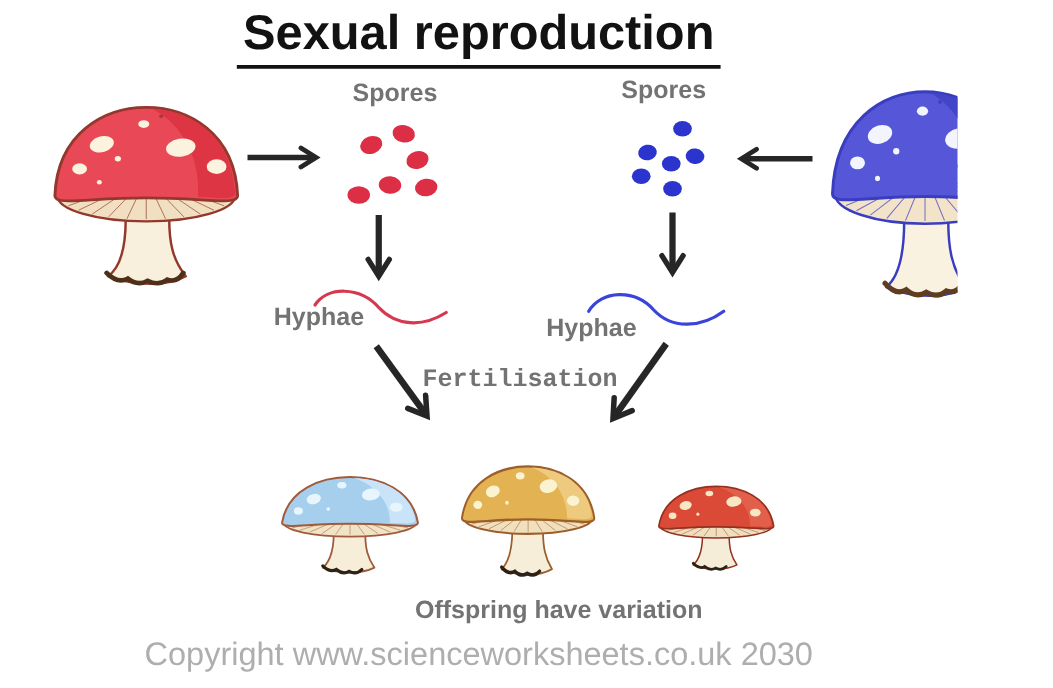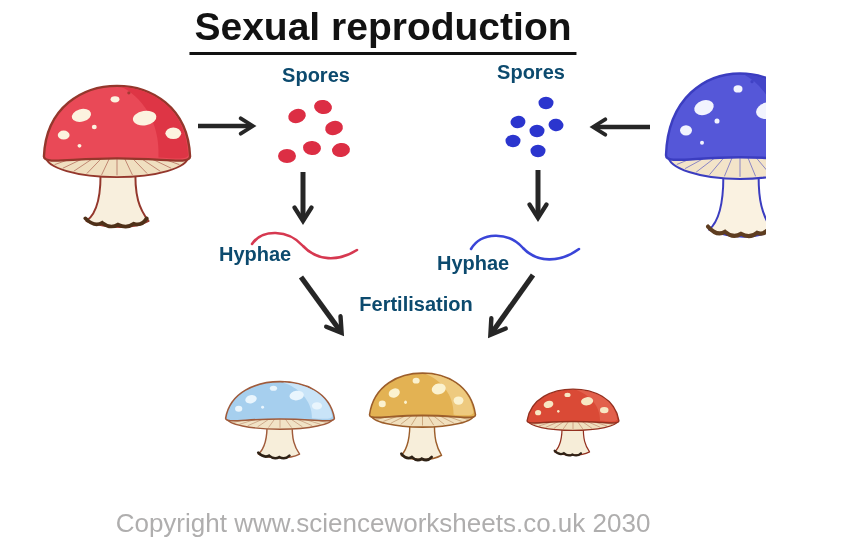--- a/index.html
+++ b/index.html
@@ -6,27 +6,27 @@
   .canvas{
     position:relative;width:766px;height:550px;background:#ffffff;
     overflow:hidden;font-family:"Liberation Sans",sans-serif;
   }
   .title{
     position:absolute;top:5px;left:50%;transform:translateX(-50%);
     font-size:39px;font-weight:600;color:#121212;margin:0;white-space:nowrap;
   }
   .title .underlined{display:inline-block;border-bottom:3px solid #121212;padding:0 5px 3px 5px;}
   .lbl{
-    position:absolute;font-size:20px;font-weight:600;color:#0c4a6e;white-space:nowrap;
+    position:absolute;font-size:20px;font-weight:600;color:#737373;white-space:nowrap;
   }
   .spores-left{left:316px;top:64px;transform:translateX(-50%);}
   .spores-right{left:531px;top:61px;transform:translateX(-50%);}
   .hyphae-left{left:219px;top:243px;}
   .hyphae-right{left:437px;top:252px;}
-  .fertilisation{left:416px;top:293px;transform:translateX(-50%);}
+  .fertilisation{left:416px;top:293px;transform:translateX(-50%);font-family:Liberation Mono, monospace;}
   .offspring-label{left:447px;top:477px;transform:translateX(-50%);}
   .copyright{
     position:absolute;left:50%;top:508px;transform:translateX(-50%);
     font-size:26px;font-weight:400;color:#afaeae;white-space:nowrap;
   }
   .mushroom{position:absolute;}
   .mushroom svg{display:block;}
   #m-parent-red{left:38px;top:76px;width:158px;height:154px;}
   #m-parent-blue{left:660px;top:62px;width:160px;height:178px;}
   #m-offspring-blue{left:222px;top:378px;width:116px;height:82px;}
@@ -39,20 +39,21 @@
 
 <div class="canvas">
 
   <h1 class="title"><span class="underlined">Sexual reproduction</span></h1>
 
   <div class="lbl spores-left">Spores</div>
   <div class="lbl spores-right">Spores</div>
   <div class="lbl hyphae-left">Hyphae</div>
   <div class="lbl hyphae-right">Hyphae</div>
   <div class="lbl fertilisation">Fertilisation</div>
+  <div class="lbl offspring-label">Offspring have variation</div>
   <div class="copyright">Copyright www.scienceworksheets.co.uk 2030</div>
 
   <div class="mushroom" id="m-parent-red">
       <svg viewBox="0 0 160 172" width="100%" height="100%" preserveAspectRatio="none">
     <path d="M63,98 C65,138 58,155 49,162 C71,171 98,171 112,162 C103,149 97,135 99,98 Z" fill="#F8EFDD" stroke="#94372C" stroke-width="2" stroke-linejoin="round"></path>
     <path d="M48,159 q9,10 17,5 q8,7 16,2 q9,5 16,-1 q8,3 13,-6" fill="none" stroke="#4E3018" stroke-width="4" stroke-linecap="round"></path>
     <ellipse cx="80" cy="90" rx="72" ry="23" fill="#F0DFC0" stroke="#94372C" stroke-width="2"></ellipse>
     <line x1="80" y1="74" x2="11.7" y2="94.6" stroke="#94372C" stroke-width="0.8" opacity="0.7"></line>
         <line x1="80" y1="74" x2="16.8" y2="99.0" stroke="#94372C" stroke-width="0.8" opacity="0.7"></line>
         <line x1="80" y1="74" x2="25.1" y2="103.0" stroke="#94372C" stroke-width="0.8" opacity="0.7"></line>

